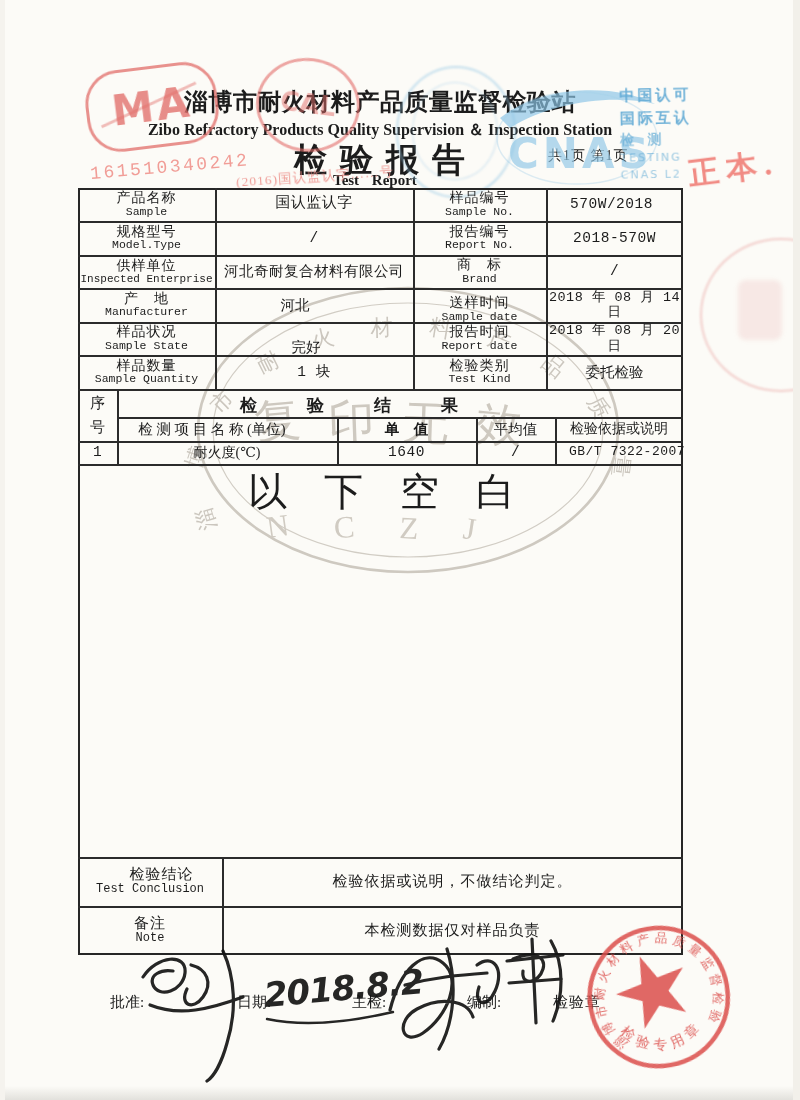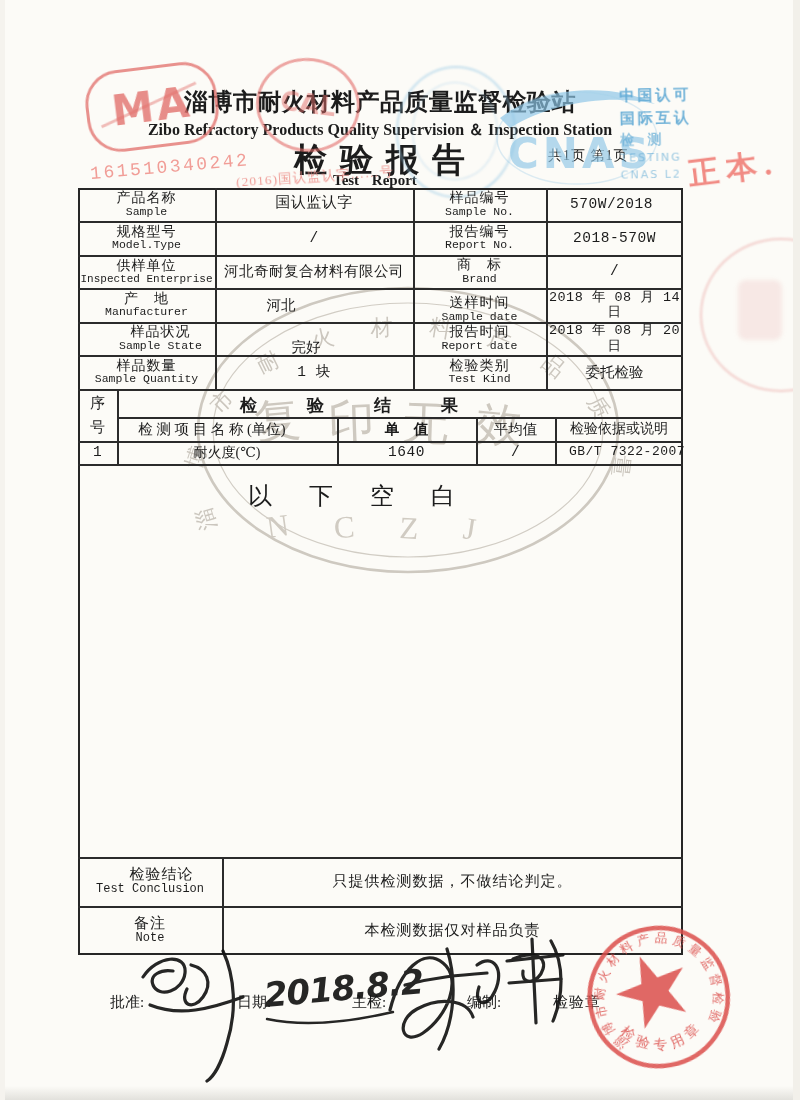--- a/index.html
+++ b/index.html
@@ -158,32 +158,32 @@
   <span class="en">Brand</span>
 </div>
 <div class="cell val" style="left:547px;top:256px;width:135px;height:31px;">
   <span>/</span>
 </div>
 
 <div class="cell" style="left:80px;top:289px;width:133px;height:32px;">
   <span class="cn">产　地</span>
   <span class="en">Manufacturer</span>
 </div>
-<div class="cell" style="left:199px;top:289px;width:164px;height:32px;font-size:14.5px;">
+<div class="cell" style="left:213px;top:289px;width:164px;height:32px;font-size:14.5px;">
   <span>河北</span>
 </div>
 <div class="cell" style="left:414px;top:289px;width:131px;height:41px;">
   <span class="cn">送样时间</span>
   <span class="en">Sample date</span>
 </div>
 <div class="cell val" style="left:547px;top:289px;width:135px;height:32px;font-size:13.5px;">
   <span>2018 年 08 月 14 日</span>
 </div>
 
-<div class="cell" style="left:80px;top:323px;width:133px;height:31px;padding-left:14px;">
+<div class="cell" style="left:80px;top:323px;width:133px;height:31px;">
   <span class="cn">样品状况</span>
   <span class="en">Sample State</span>
 </div>
 <div class="cell" style="left:208px;top:323px;width:196px;height:49px;font-size:14.5px;">
   <span>完好</span>
 </div>
 <div class="cell" style="left:414px;top:323px;width:131px;height:31px;">
   <span class="cn">报告时间</span>
   <span class="en">Report date</span>
 </div>
@@ -235,30 +235,30 @@
 <div class="cell val" style="left:338px;top:442px;width:137px;height:21px;">
   <span>1640</span>
 </div>
 <div class="cell val" style="left:477px;top:442px;width:77px;height:21px;">
   <span>/</span>
 </div>
 <div class="cell val" style="left:556px;top:442px;width:126px;height:21px;font-size:13px;padding-left:8px;">
   <span>GB/T 7322-2007</span>
 </div>
 
-<div class="abs" style="left:248px;top:480px;font-size:24px;letter-spacing:37px;">
+<div class="abs" style="left:248px;top:465px;font-size:39px;letter-spacing:37px;">
   <span>以下空白</span>
 </div>
 
 <div class="cell" style="left:79px;top:858px;width:142px;height:47px;">
   <span class="cn" style="font-size:15px;margin-left:23px;">检验结论</span>
   <span class="en" style="font-size:12px;">Test Conclusion</span>
 </div>
 <div class="cell" style="left:223px;top:858px;width:459px;height:47px;font-size:15px;letter-spacing:1px;">
-  <span>只提供检测数据，不做结论判定。</span>
+  <span>检验依据或说明，不做结论判定。</span>
 </div>
 <div class="cell" style="left:79px;top:907px;width:142px;height:47px;">
   <span class="cn" style="font-size:15px;">备注</span>
   <span class="en" style="font-size:12px;">Note</span>
 </div>
 <div class="cell" style="left:223px;top:907px;width:459px;height:47px;font-size:15px;letter-spacing:1px;">
   <span>本检测数据仅对样品负责</span>
 </div>
 
 <div class="abs" style="left:110px;top:993px;font-size:15px;">

